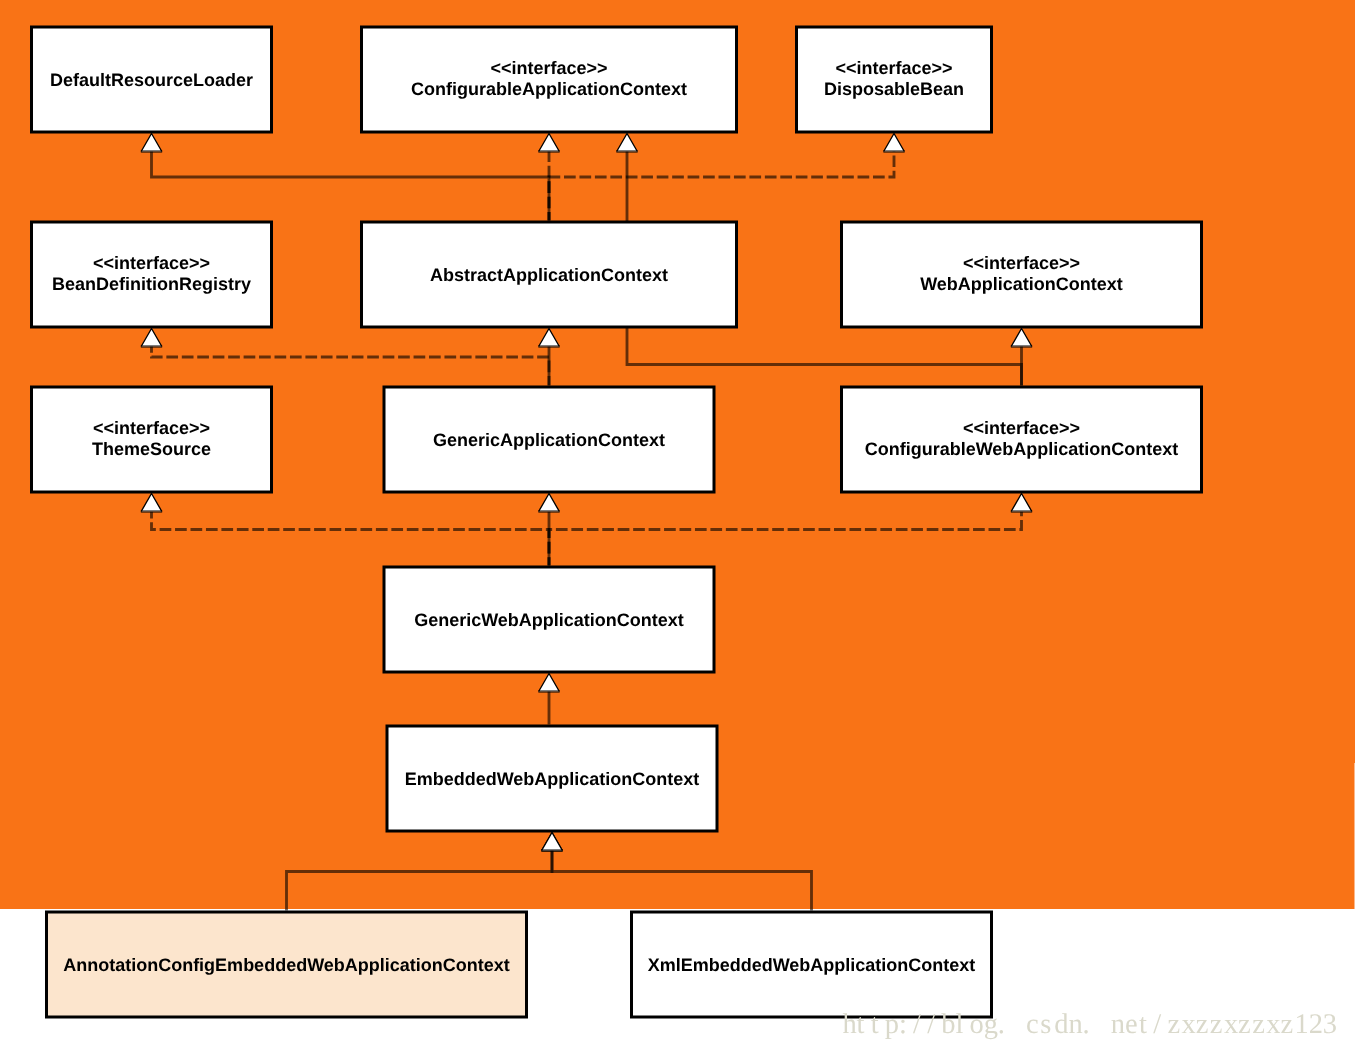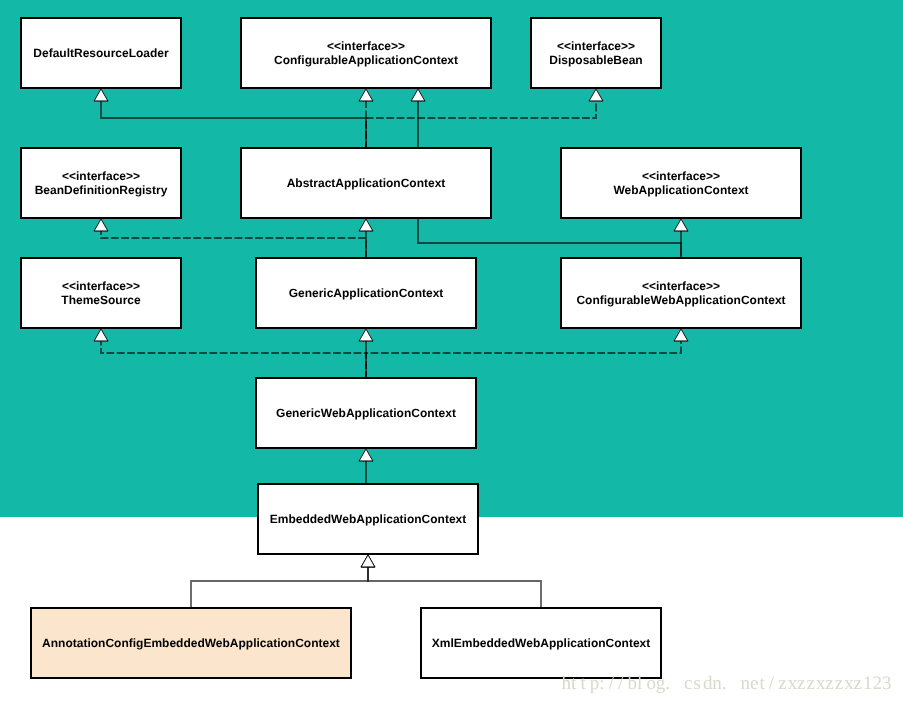--- a/index.html
+++ b/index.html
@@ -1,20 +1,20 @@
 <!DOCTYPE html>
 <html><head>
 <meta charset="utf-8">
 <title>UML Class Diagram</title>
 <style>
   html,body{margin:0;padding:0;background:#ffffff;}
   #diagram{will-change:transform;}
   svg text{text-rendering:geometricPrecision;}
   body{width:903px;height:703px;overflow:hidden;font-family:"Liberation Sans",sans-serif;}
-  #diagram{position:relative;width:903px;height:517px;background:#14b8a6;}
+  #diagram{position:relative;width:903px;height:606px;background:#f97316;}
   svg{display:block;}
   .cls-label{font-family:"Liberation Sans",sans-serif;font-weight:bold;font-size:12px;fill:#000000;}
   .wm{font-family:"Liberation Serif",serif;font-size:19px;fill:#dad9cb;}
 </style>
 </head>
 <body>
 
 <div id="diagram">
   <svg id="svgroot" width="903" height="703" viewBox="0 0 903 703" xmlns="http://www.w3.org/2000/svg">
       <g>

